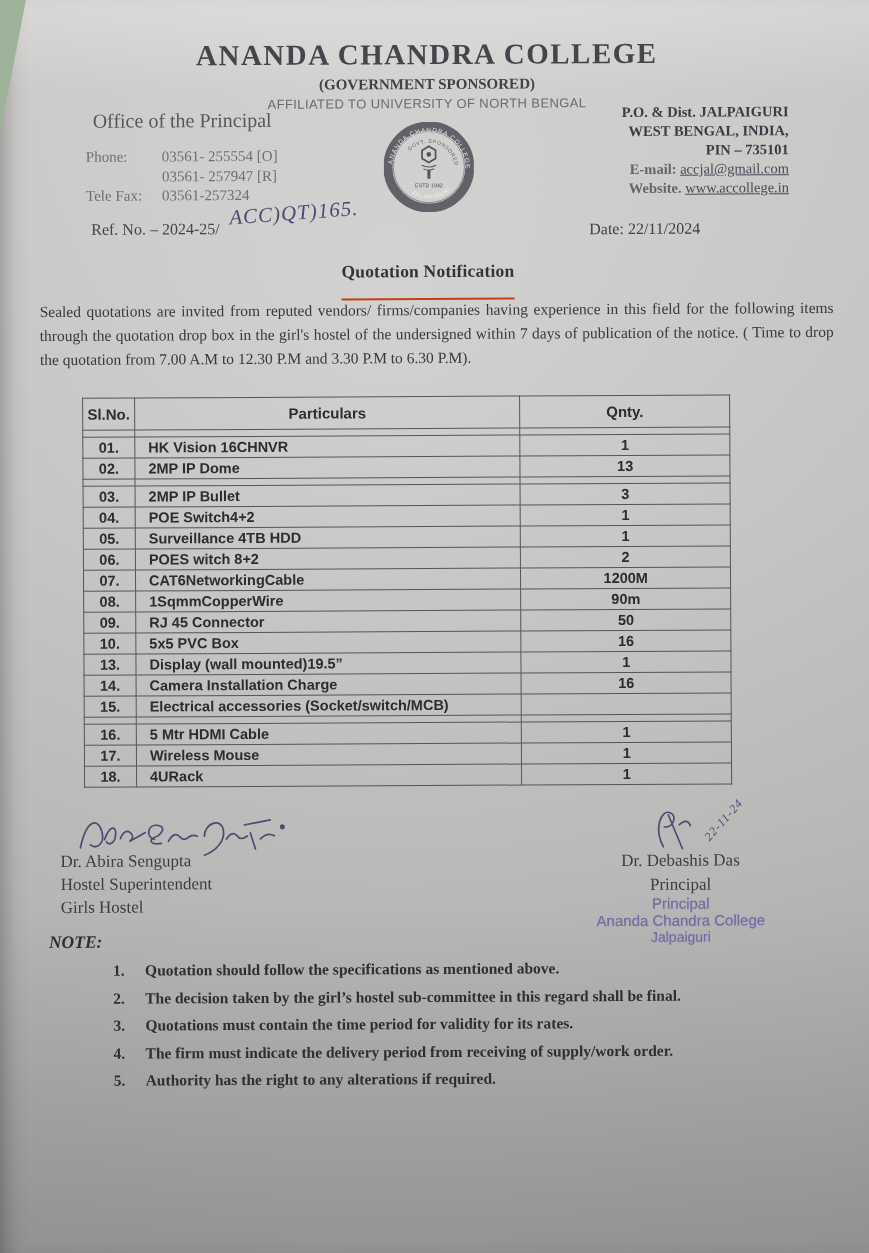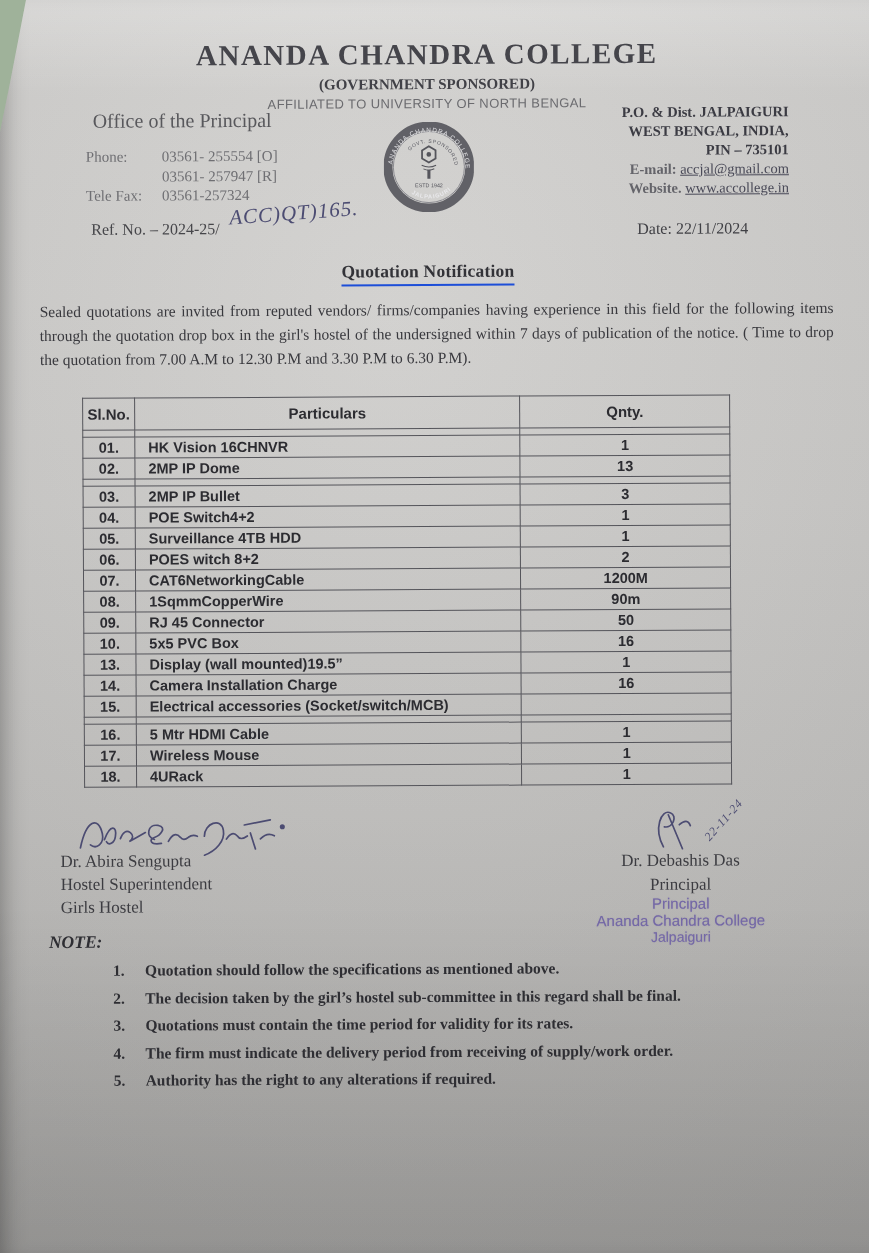--- a/index.html
+++ b/index.html
@@ -34,25 +34,25 @@
   .addr .lnk{font-weight:normal;color:#4a4a58;text-decoration:underline;}
 
   .phones{position:absolute;left:85px;top:146px;font-size:15px;color:var(--ink-light);
     line-height:19.5px;display:grid;grid-template-columns:74px auto;column-gap:2px;}
 
   .seal{position:absolute;left:383px;top:122px;width:90px;height:90px;}
 
   .ref-label{position:absolute;left:62px;top:219px;font-size:16px;color:#46464a;margin-left:28px;}
   .ref-hand{position:absolute;left:228px;top:200px;font-size:21px;font-style:italic;
     color:var(--pen);transform:rotate(-4deg);letter-spacing:1px;}
-  .date{position:absolute;left:588px;top:221px;font-size:16px;color:#404045;margin-left:48px;}
+  .date{position:absolute;left:588px;top:221px;font-size:16px;color:#404045;}
 
   .doc-title-wrap{position:absolute;left:-8px;top:261px;width:869px;text-align:center;}
   .doc-title{display:inline-block;font-size:17.5px;font-weight:bold;color:#333338;
-    border-bottom:2px solid #1d4ed8;padding-bottom:2px;letter-spacing:0.2px;}
+    border-bottom:2px solid #c2410c;padding-bottom:16px;letter-spacing:0.2px;}
 
   .intro{position:absolute;left:38px;top:298px;width:794px;font-size:15.5px;
     line-height:24px;color:#39393e;text-align:justify;}
 
   table.items{position:absolute;left:80px;top:396px;width:648px;border-collapse:collapse;
     font-family:"Liberation Sans",sans-serif;font-weight:bold;font-size:14.5px;color:#2c2c31;}
   table.items th,table.items td{border:1.5px solid var(--table-line);}
   table.items th{height:32px;text-align:center;font-size:15px;}
   table.items td{height:21px;padding:1px 0;}
   .col-sl{width:52px;text-align:center;}

